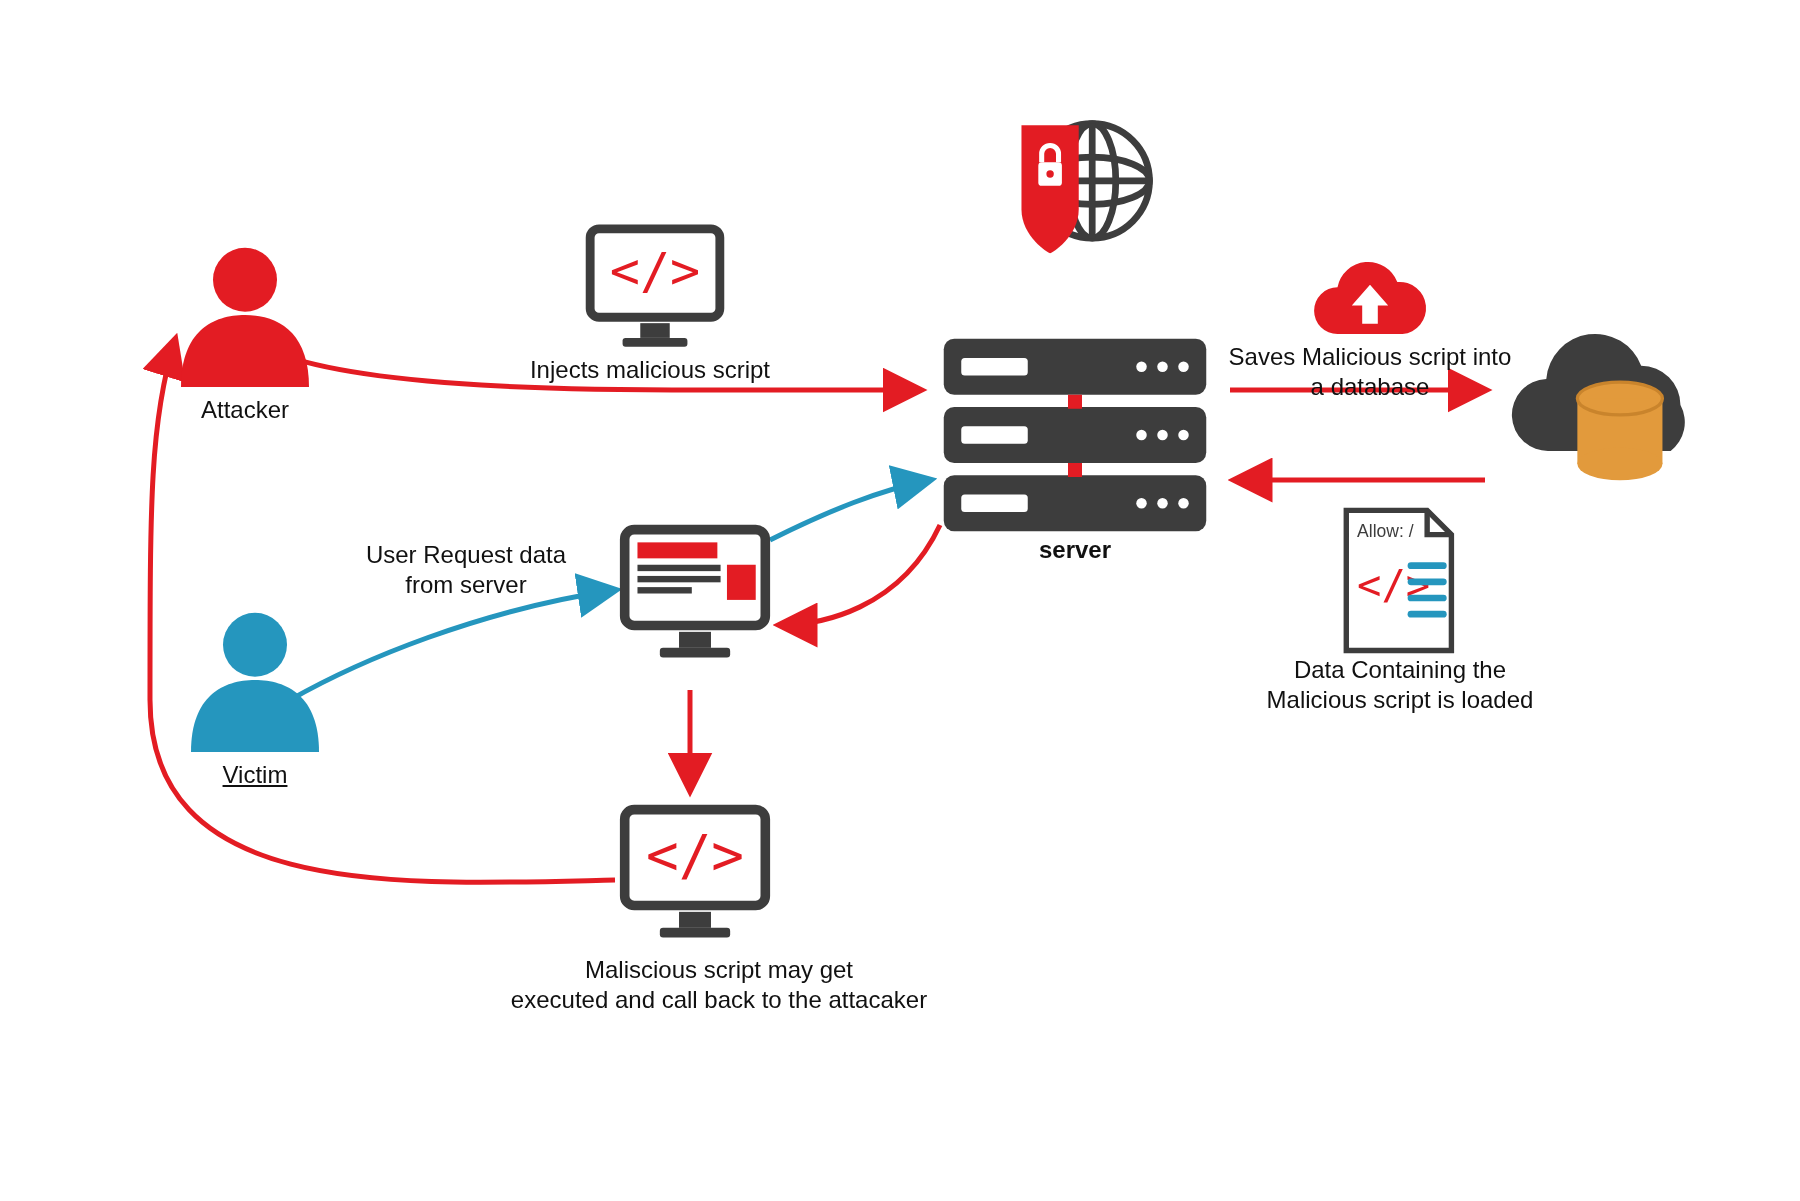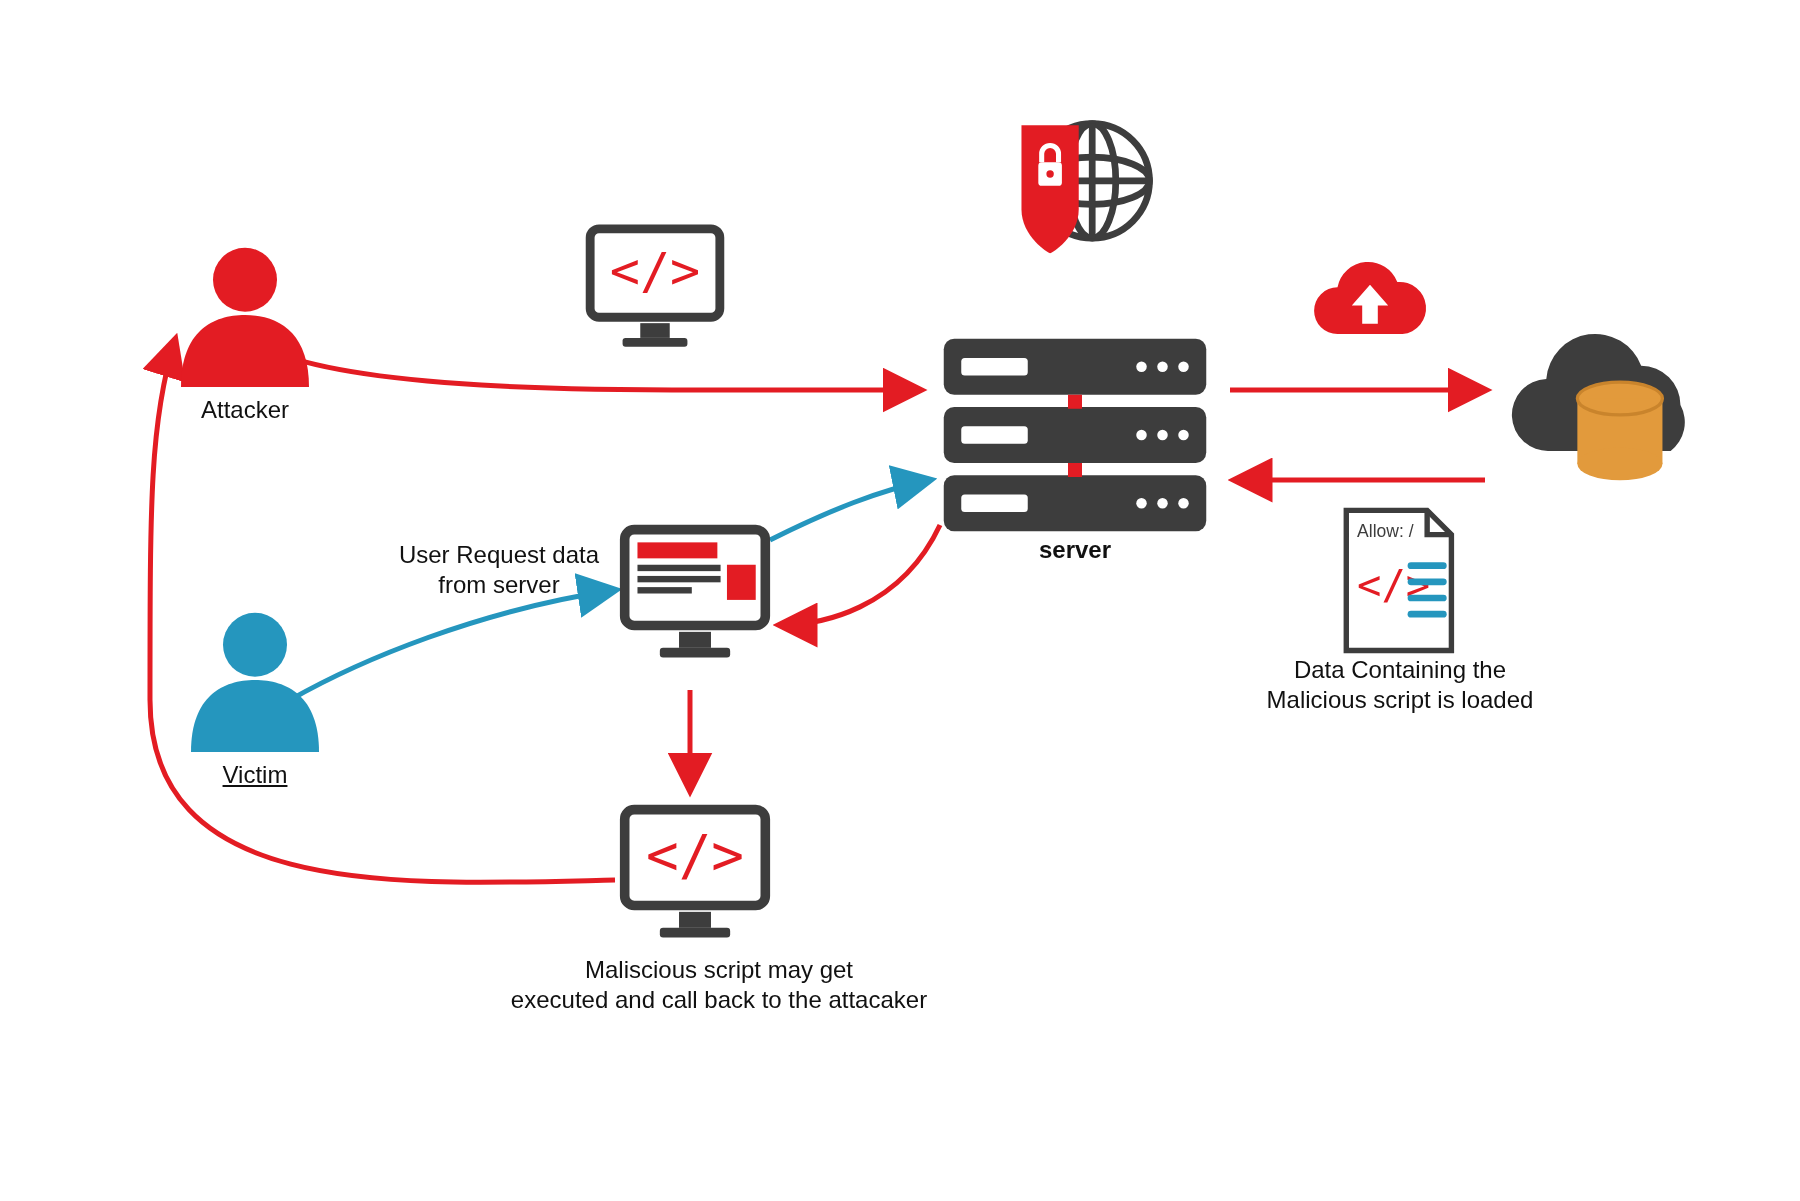--- a/index.html
+++ b/index.html
@@ -66,20 +66,21 @@
   </svg>
 
   <div class="node" style="left:165px; top:235px; width:160px;">
     <svg width="160" height="160" viewBox="0 0 100 100">
       <circle cx="50" cy="28" r="20" fill="#e31c23"></circle>
       <path d="M10,95 C10,60 30,50 50,50 C70,50 90,60 90,95 Z" fill="#e31c23"></path>
     </svg>
   </div>
   <div class="label" style="left:145px; top:395px; width:200px;">Attacker</div>
 
+  <div class="label" style="left:450px; top:355px; width:400px;">Injects malicious script</div>
 
   <div class="node" style="left:580px; top:220px;">
     <svg width="150" height="140" viewBox="0 0 100 95">
       <rect x="6" y="6" width="88" height="60" rx="6" fill="none" stroke="#3d3d3d" stroke-width="6"></rect>
       <rect x="40" y="70" width="20" height="10" fill="#3d3d3d"></rect>
       <rect x="28" y="80" width="44" height="6" rx="2" fill="#3d3d3d"></rect>
       <text x="50" y="46" text-anchor="middle" font-size="34" font-family="monospace" fill="#e31c23">&lt;/&gt;</text>
     </svg>
   </div>
 
@@ -131,20 +132,22 @@
     </svg>
   </div>
   <div class="label" style="left:1025px; top:535px; width:100px;font-weight:bold;">server</div>
 
   <div class="node" style="left:1305px; top:258px;">
     <svg width="130" height="95" viewBox="0 0 100 72">
       <path d="M25,58 a18,18 0 0 1 0,-36 a24,24 0 0 1 46,-4 a18,18 0 0 1 4,40 Z" fill="#e31c23"></path>
       <path d="M50,20 L64,36 L56,36 L56,50 L44,50 L44,36 L36,36 Z" fill="#ffffff"></path>
     </svg>
   </div>
+  <div class="label" style="left:1220px; top:342px; width:300px;">Saves Malicious script into
+a database</div>
 
   <div class="node" style="left:1500px; top:320px;">
     <svg width="230" height="180" viewBox="0 0 140 110">
       <path d="M30,80 a22,22 0 0 1 -2,-44 a30,30 0 0 1 58,-8 a24,24 0 0 1 24,24 a22,22 0 0 1 -6,28 Z" fill="#3d3d3d"></path>
       <g>
         <ellipse cx="73" cy="48" rx="26" ry="10" fill="#e29a3c"></ellipse>
         <rect x="47" y="48" width="52" height="40" fill="#e29a3c"></rect>
         <ellipse cx="73" cy="88" rx="26" ry="10" fill="#e29a3c"></ellipse>
         <ellipse cx="73" cy="48" rx="26" ry="10" fill="none" stroke="#c9842c" stroke-width="2"></ellipse>
       </g>
@@ -169,21 +172,21 @@
 Malicious script is loaded</div>
 
   <div class="node" style="left:175px; top:600px; width:160px;">
     <svg width="160" height="160" viewBox="0 0 100 100">
       <circle cx="50" cy="28" r="20" fill="#2596be"></circle>
       <path d="M10,95 C10,60 30,50 50,50 C70,50 90,60 90,95 Z" fill="#2596be"></path>
     </svg>
   </div>
   <div class="label" style="left:175px; top:760px; width:160px;text-decoration:underline;">Victim</div>
 
-  <div class="label" style="left:359px; top:540px; width:280px;">User Request data
+  <div class="label" style="left:326px; top:540px; width:280px;">User Request data
 from server</div>
 
   <div class="node" style="left:615px; top:520px;">
     <svg width="160" height="155" viewBox="0 0 100 97">
       <rect x="6" y="6" width="88" height="60" rx="6" fill="none" stroke="#3d3d3d" stroke-width="6"></rect>
       <rect x="40" y="70" width="20" height="10" fill="#3d3d3d"></rect>
       <rect x="28" y="80" width="44" height="6" rx="2" fill="#3d3d3d"></rect>
 
       <rect x="14" y="14" width="50" height="10" fill="#e31c23"></rect>
       <rect x="14" y="28" width="52" height="4" fill="#3d3d3d"></rect>

